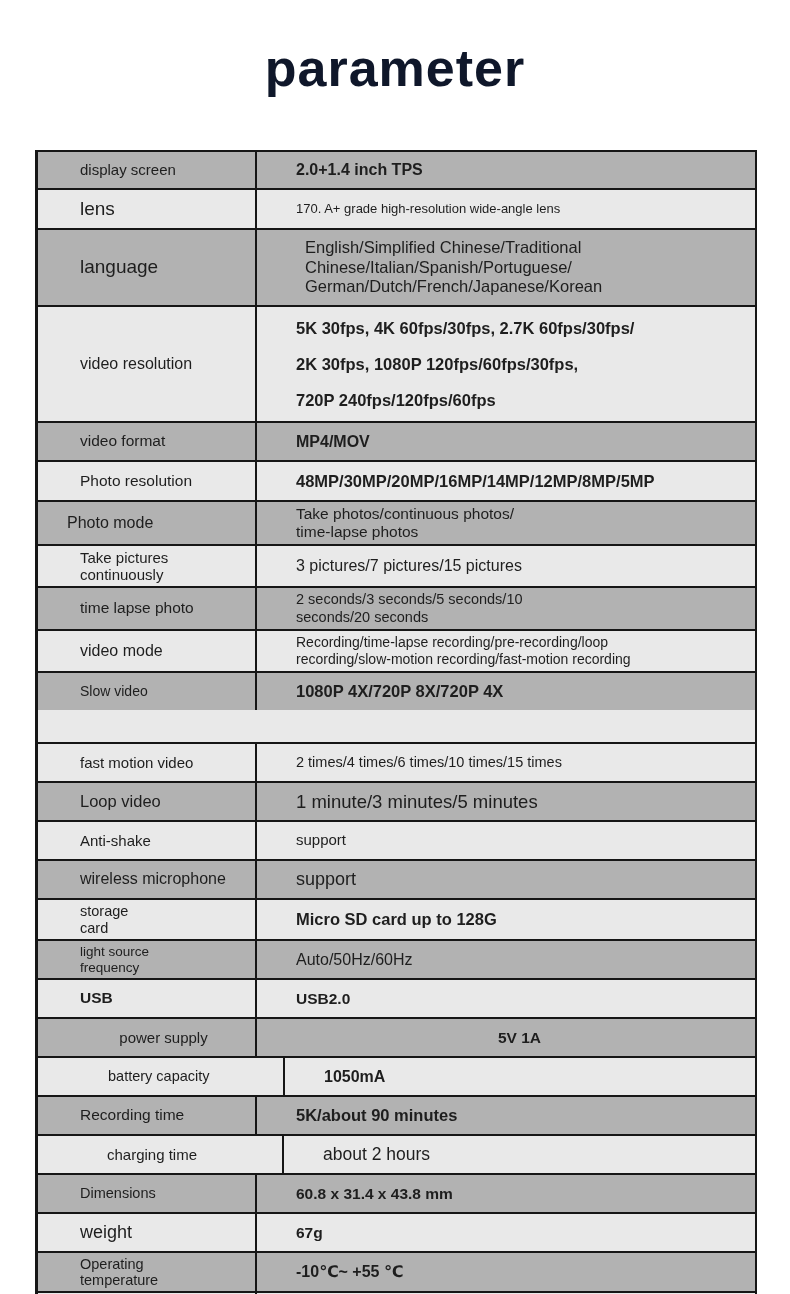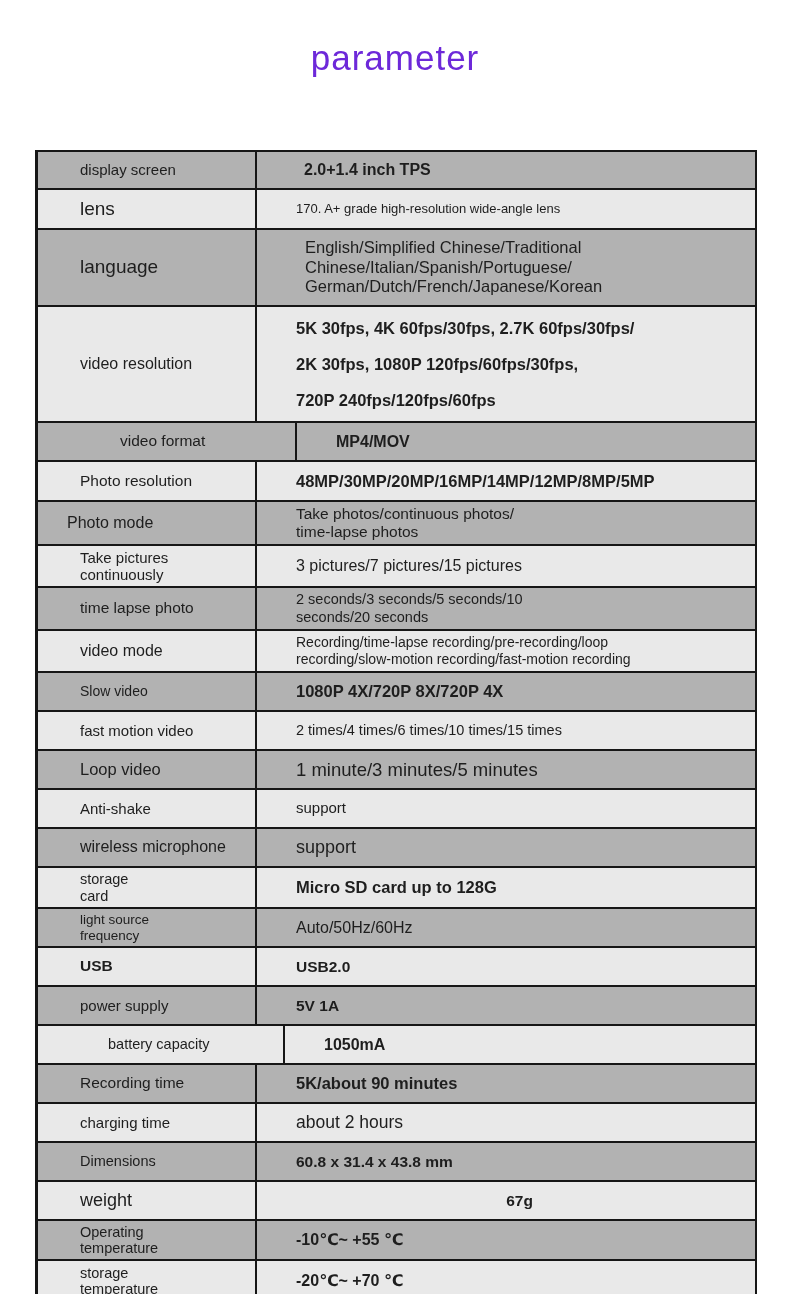--- a/index.html
+++ b/index.html
@@ -11,42 +11,42 @@
     overflow: hidden;
     font-family: "Liberation Sans", "DejaVu Sans", sans-serif;
   }
   .page { position: relative; width: 790px; height: 1294px; background: var(--page-bg, #fff); }
   .title {
     position: absolute;
     top: 38px;
     left: 0;
     width: 100%;
     text-align: center;
-    font-size: 35px;
-    font-weight: 400;
+    font-size: 52px;
+    font-weight: 700;
     letter-spacing: 1px;
-    color: #6d28d9;
+    color: #0f172a;
     margin: 0;
   }
   .spec-table {
     position: absolute;
     left: 35px;
     top: 150px;
     width: 722px;
     border: 2px solid var(--border, #161616);
     border-left-width: 3px;
     box-sizing: border-box;
     background: var(--light, #e9e9e9);
   }
   .row {
     display: flex;
     align-items: stretch;
     border-top: 2px solid var(--border, #161616);
   }
-  .row:first-child { border-top: none; gap: 8px; }
+  .row:first-child { border-top: none; }
   .row.gray  { background: var(--gray,  #b2b2b2); }
   .row.light { background: var(--light, #e9e9e9); }
   .cell {
     box-sizing: border-box;
     display: flex;
     flex-direction: column;
     justify-content: center;
     color: var(--text, #1e1e1e);
   }
   .cell-label {
@@ -97,21 +97,21 @@
       <div class="row light" style="min-height: 111px;">
         <div class="cell cell-label" style="font-size: 16px;">
           <div>video resolution</div>
         </div>
         <div class="cell cell-value" style="font-size: 16.5px; font-weight: bold; line-height: 36px;">
           <div>5K 30fps, 4K 60fps/30fps, 2.7K 60fps/30fps/</div>
           <div>2K 30fps, 1080P 120fps/60fps/30fps,</div>
           <div>720P 240fps/120fps/60fps</div>
         </div>
       </div>
-      <div class="row gray" style="min-height: 37px; padding-left: 40px;">
+      <div class="row gray" style="min-height: 37px;">
         <div class="cell cell-label" style="font-size: 15.5px;">
           <div>video format</div>
         </div>
         <div class="cell cell-value" style="font-size: 16px; font-weight: bold;">
           <div>MP4/MOV</div>
         </div>
       </div>
       <div class="row light" style="min-height: 38px;">
         <div class="cell cell-label" style="font-size: 15.5px;">
           <div>Photo resolution</div>
@@ -157,21 +157,21 @@
         </div>
       </div>
       <div class="row gray" style="min-height: 37px;">
         <div class="cell cell-label" style="font-size: 14px;">
           <div>Slow video</div>
         </div>
         <div class="cell cell-value" style="font-size: 16.5px; font-weight: bold;">
           <div>1080P 4X/720P 8X/720P 4X</div>
         </div>
       </div>
-      <div class="row light" style="min-height: 37px;">
+      <div class="row light" style="min-height: 37px; margin-top: 32px;">
         <div class="cell cell-label" style="font-size: 15px;">
           <div>fast motion video</div>
         </div>
         <div class="cell cell-value" style="font-size: 14.5px;">
           <div>2 times/4 times/6 times/10 times/15 times</div>
         </div>
       </div>
       <div class="row gray" style="min-height: 37px;">
         <div class="cell cell-label" style="font-size: 16.5px;">
           <div>Loop video</div>
@@ -215,21 +215,21 @@
         </div>
       </div>
       <div class="row light" style="min-height: 37px;">
         <div class="cell cell-label" style="font-size: 15.5px; font-weight: bold;">
           <div>USB</div>
         </div>
         <div class="cell cell-value" style="font-size: 15.5px; font-weight: bold;">
           <div>USB2.0</div>
         </div>
       </div>
-      <div class="row gray" style="min-height: 37px;">
+      <div class="row gray" style="min-height: 37px; text-align: center;">
         <div class="cell cell-label" style="font-size: 15px;">
           <div>power supply</div>
         </div>
         <div class="cell cell-value" style="font-size: 15.5px; font-weight: bold;">
           <div>5V 1A</div>
         </div>
       </div>
       <div class="row light" style="min-height: 37px; padding-left: 28px;">
         <div class="cell cell-label" style="font-size: 14.5px;">
           <div>battery capacity</div>
@@ -239,41 +239,41 @@
         </div>
       </div>
       <div class="row gray" style="min-height: 37px;">
         <div class="cell cell-label" style="font-size: 15.5px;">
           <div>Recording time</div>
         </div>
         <div class="cell cell-value" style="font-size: 16.5px; font-weight: bold;">
           <div>5K/about 90 minutes</div>
         </div>
       </div>
-      <div class="row light" style="min-height: 37px;">
+      <div class="row light" style="min-height: 37px; padding-left: 27px;">
         <div class="cell cell-label" style="font-size: 15px;">
           <div>charging time</div>
         </div>
         <div class="cell cell-value" style="font-size: 17.5px;">
           <div>about 2 hours</div>
         </div>
       </div>
       <div class="row gray" style="min-height: 37px;">
         <div class="cell cell-label" style="font-size: 14.5px;">
           <div>Dimensions</div>
         </div>
         <div class="cell cell-value" style="font-size: 15.5px; font-weight: bold;">
           <div>60.8 x 31.4 x 43.8 mm</div>
         </div>
       </div>
       <div class="row light" style="min-height: 37px;">
         <div class="cell cell-label" style="font-size: 18px;">
           <div>weight</div>
         </div>
-        <div class="cell cell-value" style="font-size: 15.5px; font-weight: bold; align-items: center;">
+        <div class="cell cell-value" style="font-size: 15.5px; font-weight: bold;">
           <div>67g</div>
         </div>
       </div>
       <div class="row gray" style="min-height: 37px;">
         <div class="cell cell-label" style="font-size: 14.5px; line-height: 16px;">
           <div>Operating</div>
           <div>temperature</div>
         </div>
         <div class="cell cell-value" style="font-size: 16px; font-weight: bold;">
           <div>-10℃~ +55 ℃</div>

